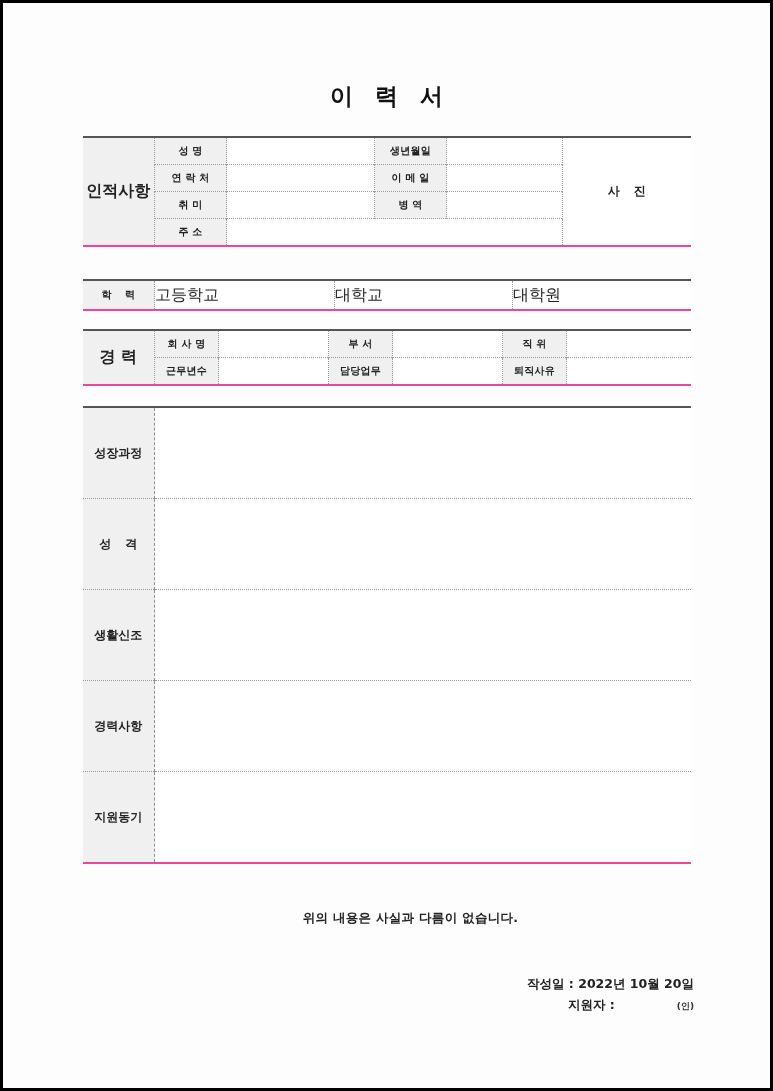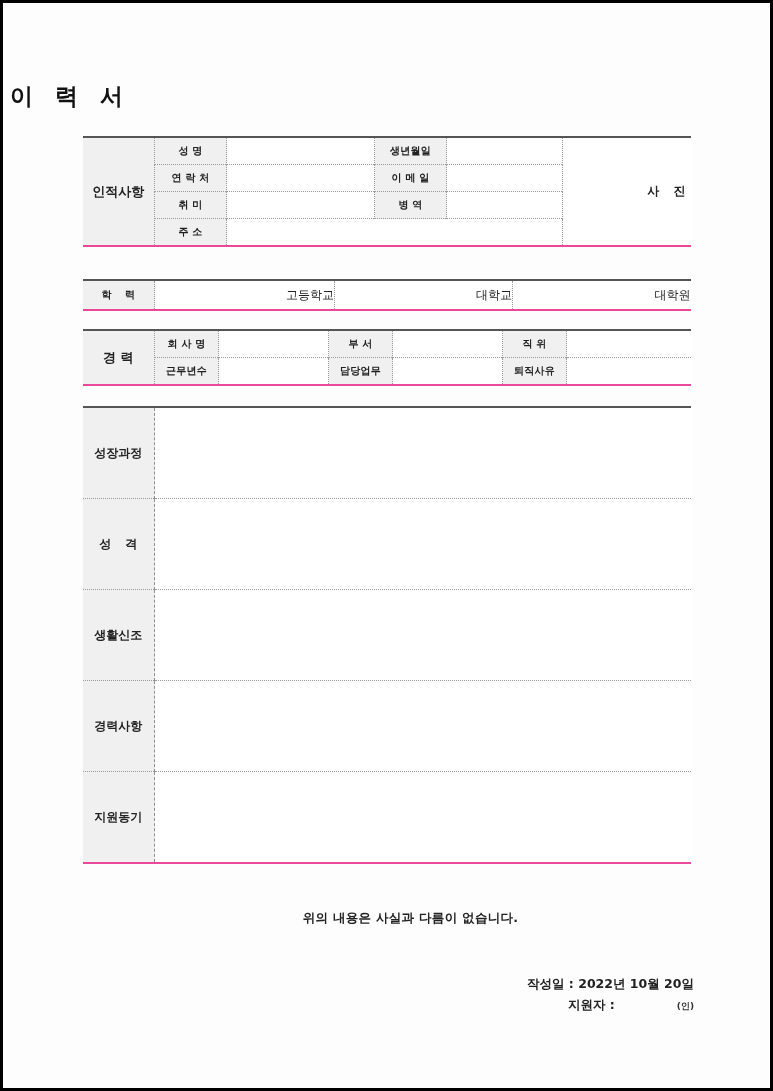--- a/index.html
+++ b/index.html
@@ -21,20 +21,21 @@
     box-sizing: border-box;
     border: 3px solid #000000;
     background: #ffffff;
   }
   .sheet {
     position: absolute;
     left: 0; top: 0; right: 0; bottom: 0;
     background: #fdfdfd;
   }
   .doc-title {
+    text-align: center;
     font-size: 23px;
     font-weight: bold;
     letter-spacing: 7px;
     color: #111111;
     margin-top: 78px;
     margin-bottom: 0;
     text-indent: 7px;
   }
 
   
@@ -69,42 +70,41 @@
   .topline { border-top: 2px solid #555555; }
   .botline { border-bottom: 2px solid #ec4899; }
 
   
   .sec-personal { margin-top: 24px; }
   .sec-personal td { height: 26px; }
   .side-label {
     background: #f0f0f0;
     text-align: center;
     font-weight: bold;
-    font-size: 13px;
+    font-size: 16px;
     border-right: 1px dotted #9a9a9a;
     color: #222222;
   }
   .photo-cell {
     background: #ffffff;
-    text-align: right;
+    text-align: center;
     font-weight: bold;
     font-size: 12px;
     letter-spacing: 5px;
     text-indent: 5px;
     color: #222222;
   }
 
   
   .sec-edu { margin-top: 32px; }
   .sec-edu td { height: 28px; }
   .edu-val {
     background: #ffffff;
-    text-align: right;
     padding-right: 8px;
-    font-size: 12px;
+    font-size: 16px;
     color: #222222;
     border-right: 1px dotted #9a9a9a;
   }
   .edu-val.last { border-right: none; }
 
   
   .sec-career { margin-top: 18px; }
   .sec-career td { height: 26px; }
 
   

